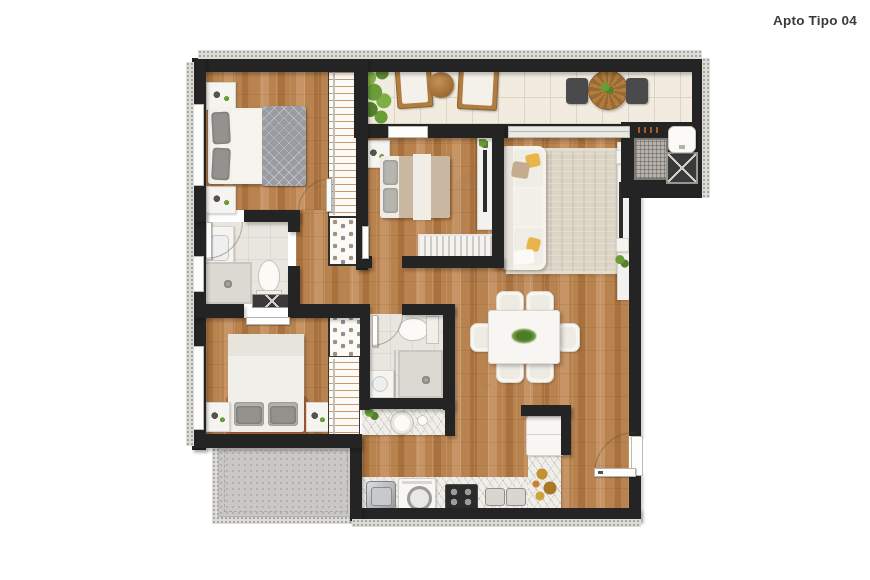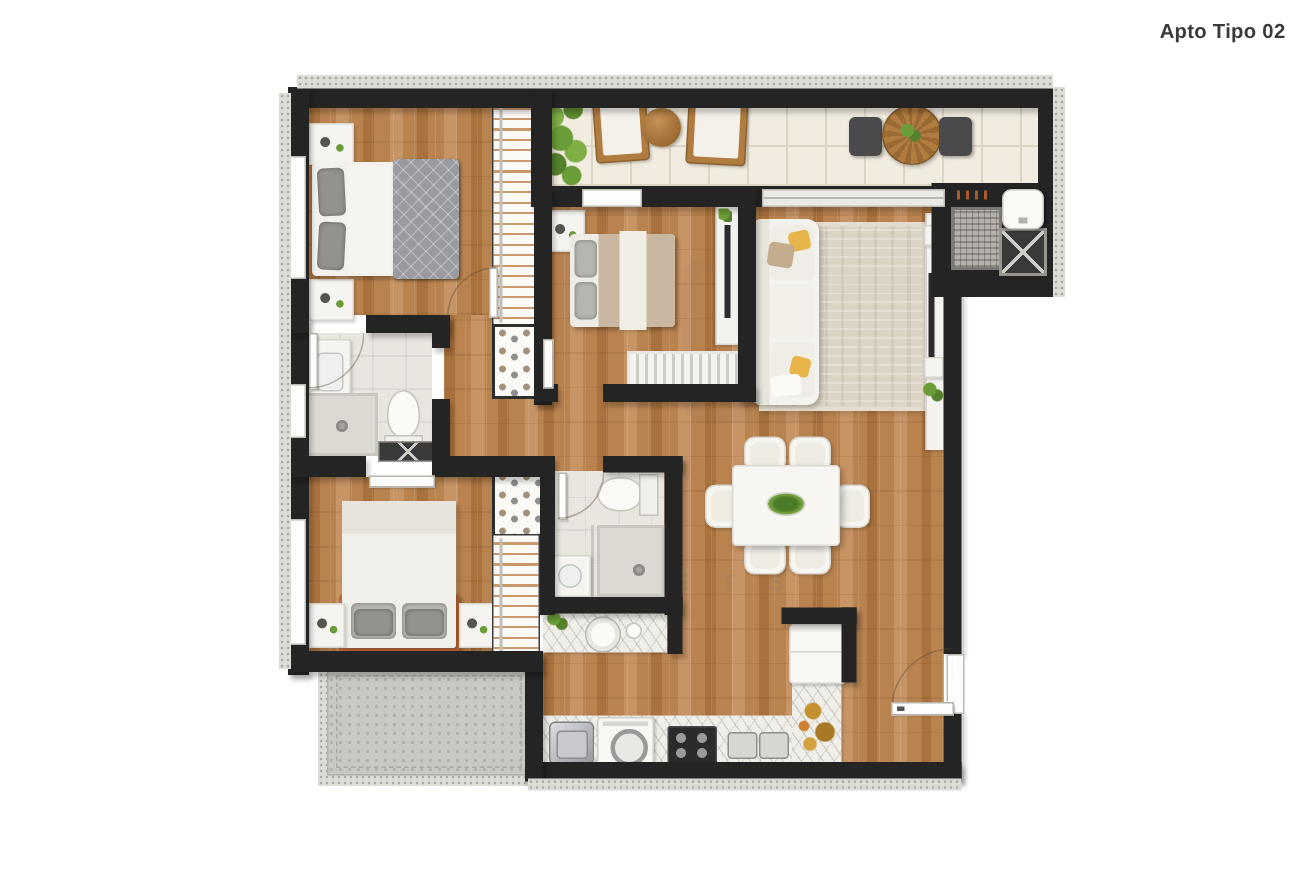--- a/index.html
+++ b/index.html
@@ -310,14 +310,14 @@
   <div class="arc" style="left:594px;top:432px;width:40px;height:40px;border-right:0;border-bottom:0;border-radius:100% 0 0 0;"></div>
   <div class="leaf" style="left:594px;top:468px;width:40px;height:7px;">
     <div class="abs" style="left:3px;top:2px;width:5px;height:3px;background:#555;"></div>
   </div>
 
   <div class="spk" style="left:198px;top:50px;width:504px;height:9px;"></div>
   <div class="spk" style="left:702px;top:58px;width:8px;height:140px;"></div>
   <div class="spk" style="left:186px;top:62px;width:8px;height:384px;"></div>
   <div class="spk" style="left:352px;top:519px;width:289px;height:8px;"></div>
 
-  <div class="title">Apto Tipo 02</div>
+  <div class="title">Apto Tipo 04</div>
 </div>
 
 </body></html>

